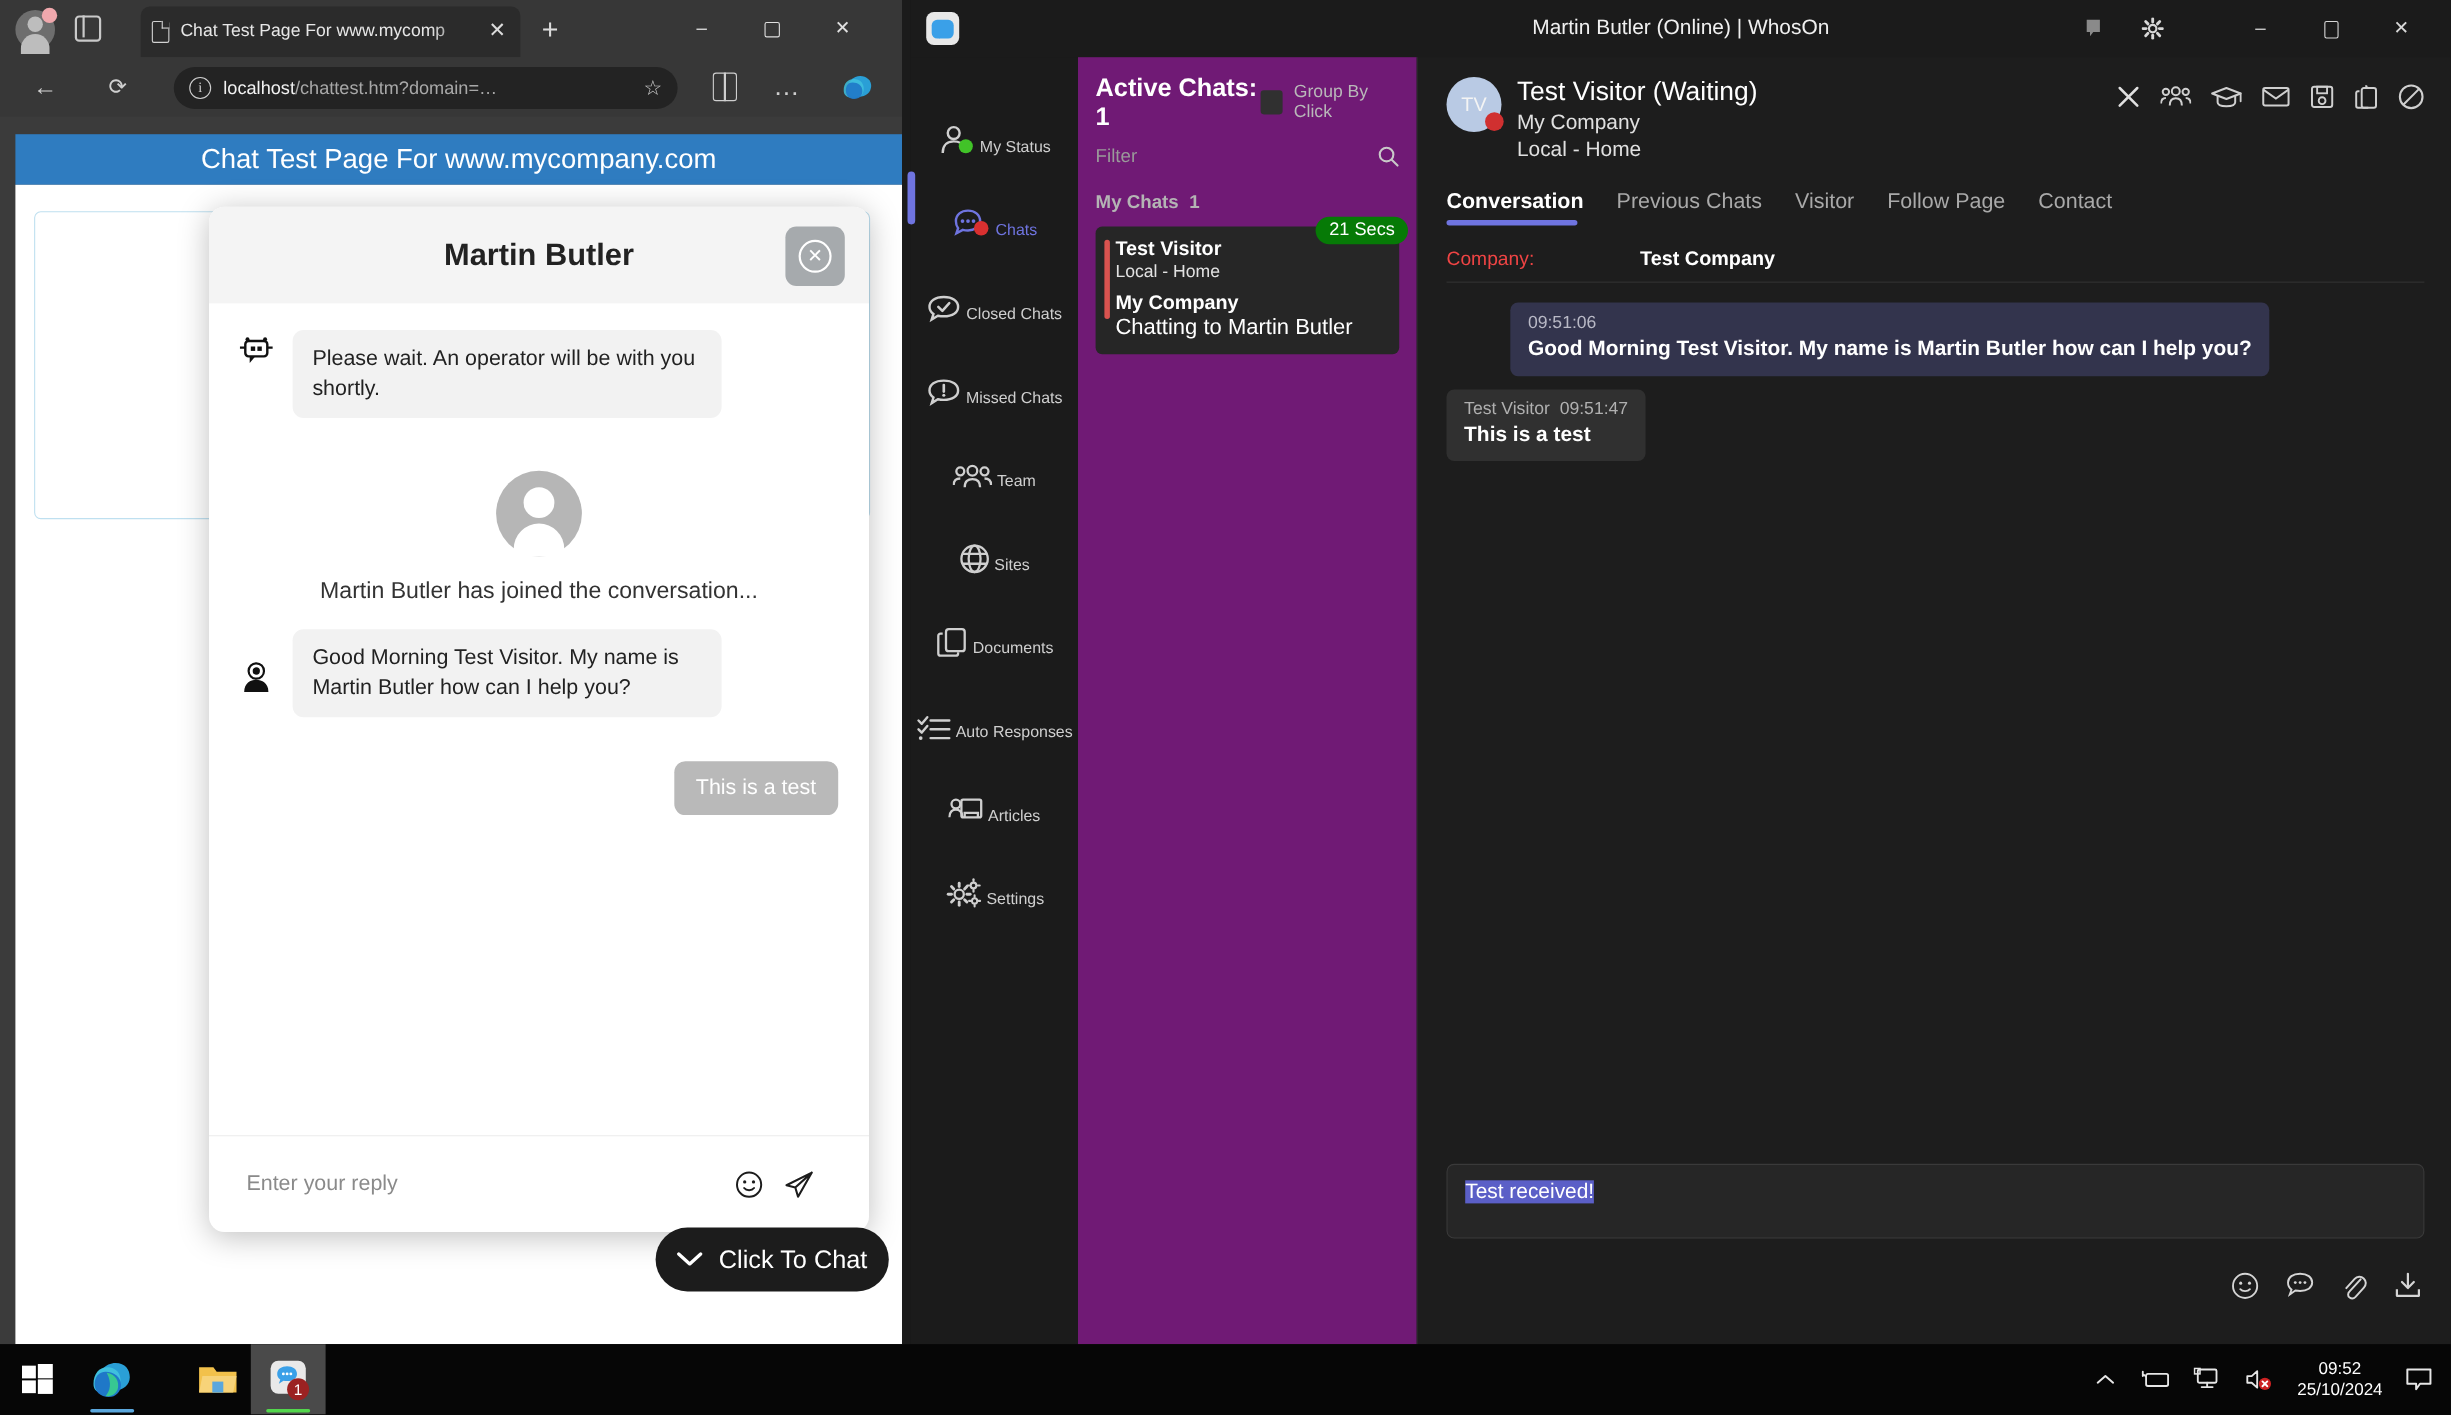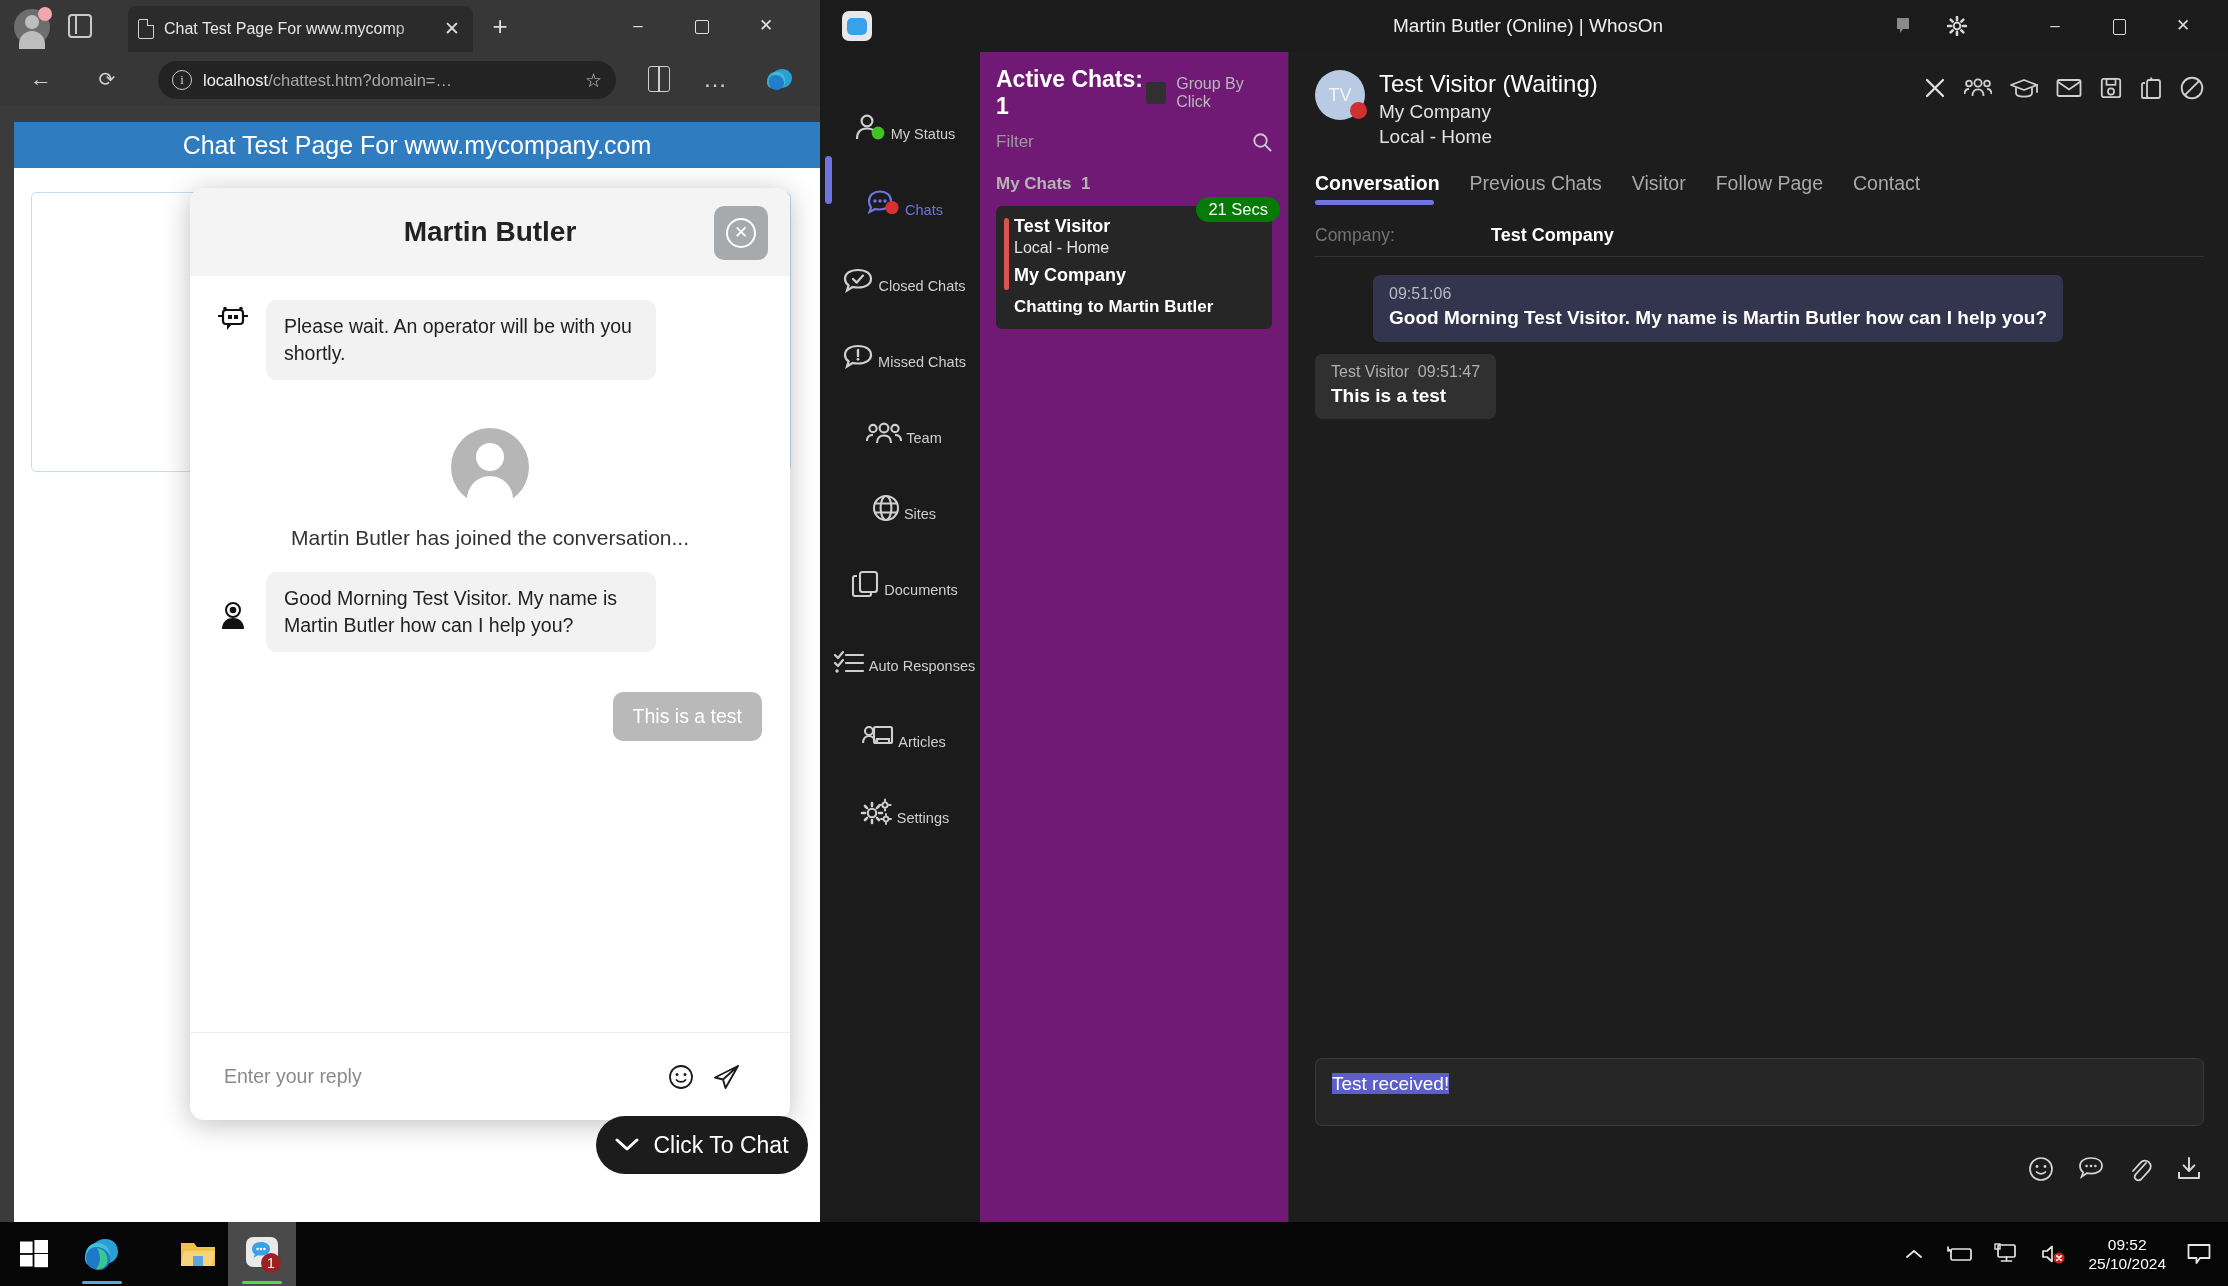--- a/index.html
+++ b/index.html
@@ -147,37 +147,37 @@
   .filter-row { margin-top:12px; display:flex; align-items:center; justify-content:space-between; border-bottom:0px; }
   .filter-row input { background:transparent; border:0; outline:0; color:#d8d8d8; font-size:17px; font-family:inherit; width:220px;}
   .filter-row input::placeholder { color:#9a9a9a; }
   .filter-row .mag { color:#c9c9c9; font-size:17px; }
   .mychats { margin-top:22px; color:#b4b4b4; font-size:17px; font-weight:bold; }
   .chat-card { position:relative; margin-top:12px; background:#262626; border-radius:6px; padding:10px 12px 12px 18px; }
   .chat-card .redbar { position:absolute; left:8px; top:12px; width:5px; height:72px; background:#d9534f; border-radius:3px; }
   .chat-card .n1 { color:#fff; font-size:18px; font-weight:bold; }
   .chat-card .n2 { color:#e2e2e2; font-size:16px; margin-top:2px;}
   .chat-card .n3 { color:#fff; font-size:18px; font-weight:bold; margin-top:8px;}
-  .chat-card .n4 { color:#fff; font-size:17px; font-weight:bold; margin-top:11px;}
+  .chat-card .n4 { color:#fff; font-size:20px; font-weight:normal; margin-top:1px;}
   .secs-badge { position:absolute; right:-8px; top:-9px; background:#067a06; color:#fff; font-size:16.5px; border-radius:13px; padding:3px 12px;}
 
   
   .conv { flex:1; background:#1d1d1d; border-left:1px solid #2a2a2a; padding:18px 24px 0 26px; position:relative;}
   .conv-head { display:flex; align-items:flex-start; }
   .tv-avatar { position:relative; width:50px; height:50px; border-radius:50%; background:#b9cae4; color:#f4f4f4; font-size:18px; display:flex; align-items:center; justify-content:center; flex:none; margin-right:14px;}
   .tv-avatar .dot { position:absolute; right:-2px; bottom:1px; width:17px; height:17px; border-radius:50%; background:#d03030;}
   .conv-name { color:#fff; font-size:24px; }
   .conv-sub { color:#e0e0e0; font-size:19px; margin-top:3px;}
   .conv-icons { margin-left:auto; display:flex; gap:18px; align-items:center; color:#cfcfcf; padding-top:6px;}
   .conv-tabs { display:flex; gap:30px; margin-top:24px; }
   .conv-tab { position:relative; color:#a9a9a9; font-size:19.5px; padding-bottom:10px;}
   .conv-tab.active { color:#fff; font-weight:bold;}
   .conv-tab.active:after { content:""; position:absolute; left:0; right:6px; bottom:0; height:5px; border-radius:3px; background:#6f74e0;}
   .company-row { display:flex; margin-top:20px; padding-bottom:10px; border-bottom:1px solid #323232;}
-  .company-row .k { color:#737373; font-size:17.5px; width:176px;}
+  .company-row .k { color:#ef4444; font-size:17.5px; width:176px;}
   .company-row .v { color:#fff; font-size:18px; font-weight:bold;}
   .conv-scroll { margin-top:18px; }
   .m-op { background:#33344d; border-radius:7px; padding:10px 16px 13px 16px; margin-left:58px; display:inline-block; }
   .m-op .time { color:#b9b9c6; font-size:16px; }
   .m-op .txt { color:#fff; font-size:19px; font-weight:bold; margin-top:4px;}
   .m-vis-wrap { margin-top:12px;}
   .m-vis { background:#303030; border-radius:7px; padding:9px 16px 12px 16px; display:inline-block;}
   .m-vis .time { color:#b0b0b0; font-size:16px; }
   .m-vis .txt { color:#fff; font-size:19px; font-weight:bold; margin-top:4px;}
   .reply-box { position:absolute; left:26px; right:24px; bottom:96px; height:68px; background:#262626; border:1px solid #3a3a3a; border-radius:7px; padding:14px 16px;}

